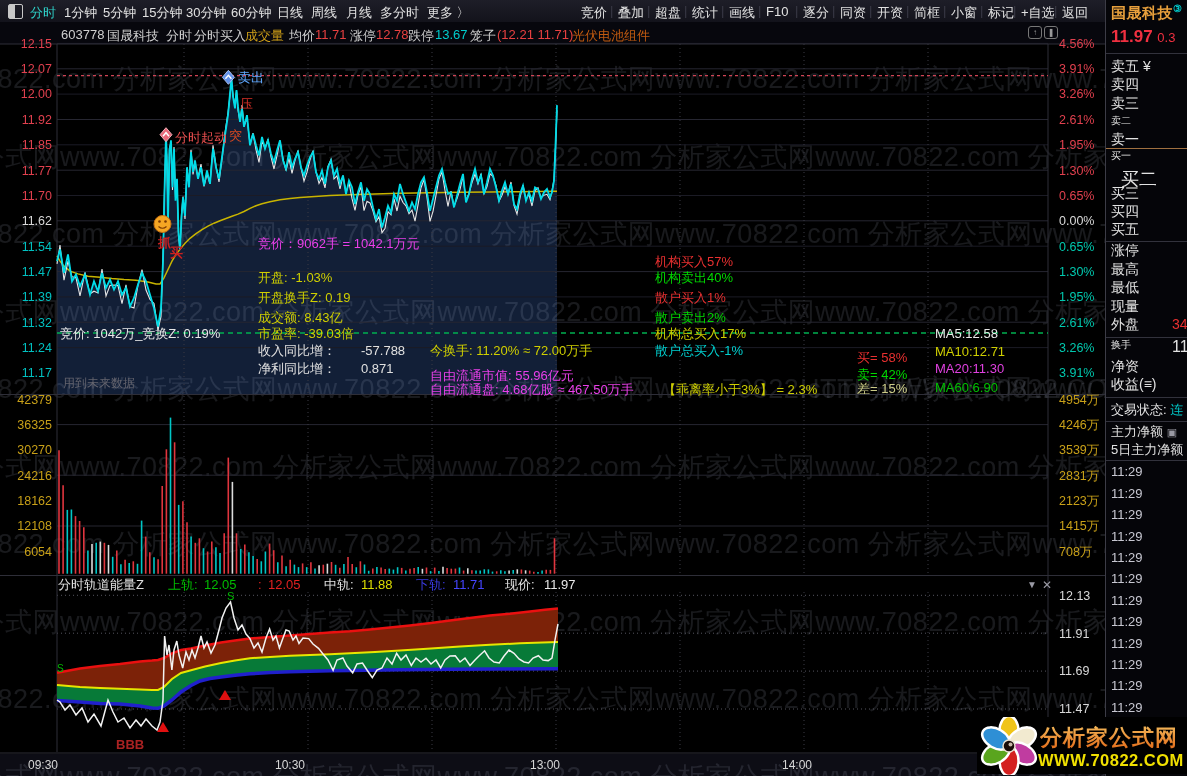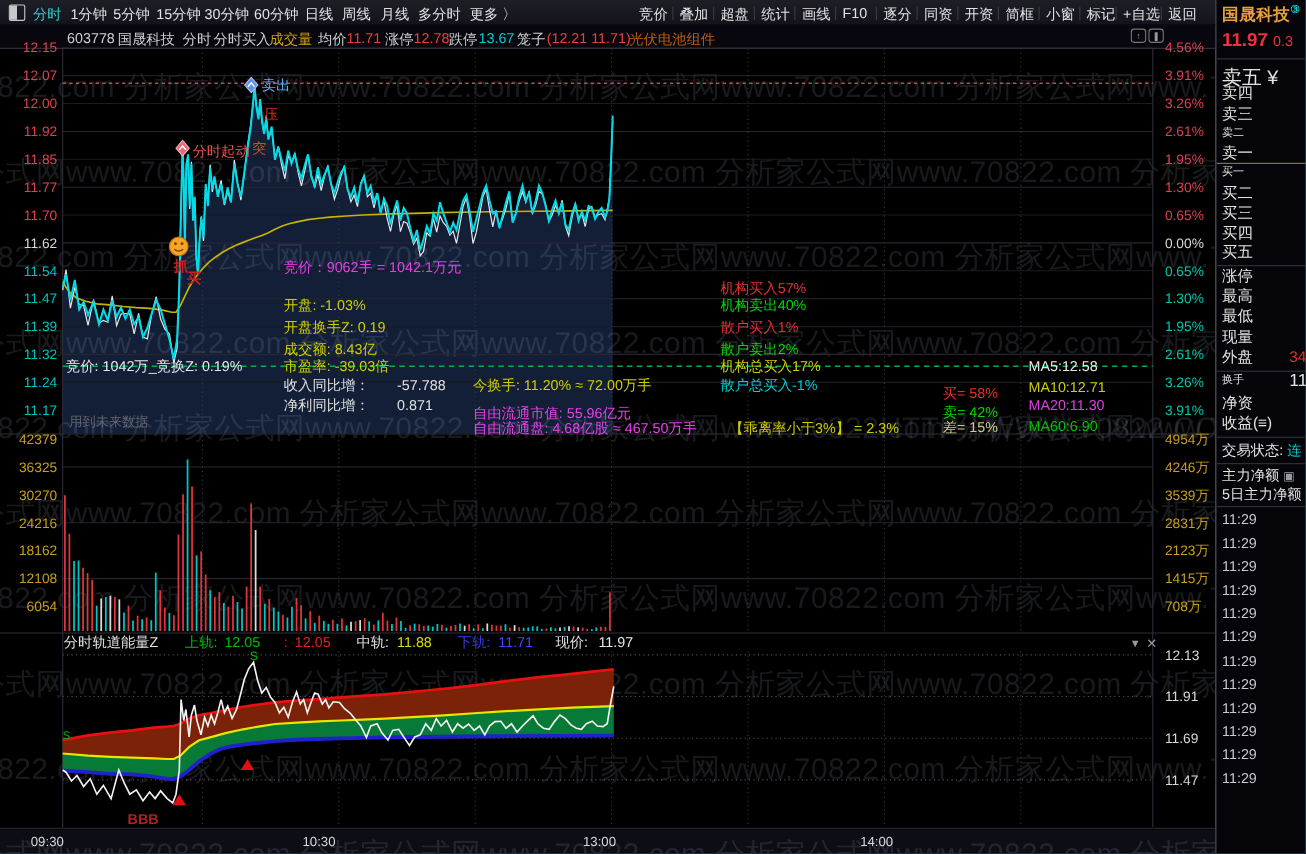--- a/index.html
+++ b/index.html
@@ -1,16 +1,16 @@
 <!DOCTYPE html>
 <html><head><meta charset="utf-8">
 <style>
 html,body{margin:0;padding:0;background:#000;width:1187px;height:776px;overflow:hidden;
 font-family:"Liberation Sans",sans-serif;}
-#app{position:relative;width:1187px;height:776px;background:#7dd3fc;}
+#app{position:relative;width:1187px;height:776px;background:#3b82f6;}
 .bar{position:absolute;left:0;width:1105px;font-size:13px;}
 .ax{font-size:12.5px;}
 .wm{font-size:27px;fill:rgba(198,206,228,0.125);letter-spacing:0.5px;}
 svg text{font-family:"Liberation Sans",sans-serif;}
 </style></head>
 <body>
 <div id="app">
 
 <div class="bar" style="top:0;height:22px;background:linear-gradient(#1e1e28,#13131b);border-bottom:1px solid #000;width:1105px;">
 <span style="position:absolute;left:8px;top:4px;width:13px;height:13px;border:1.5px solid #c8c8c8;border-radius:2px;background:linear-gradient(90deg,#c8c8c8 50%,transparent 50%)"></span>
@@ -393,27 +393,27 @@
 <text x="1042" y="589" fill="#9a9aa4" font-size="12">✕</text>
   <text x="43" y="769" text-anchor="middle" fill="#d8d8d8" font-size="12">09:30</text>
 <text x="290" y="769" text-anchor="middle" fill="#d8d8d8" font-size="12">10:30</text>
 <text x="545" y="769" text-anchor="middle" fill="#d8d8d8" font-size="12">13:00</text>
 <text x="797" y="769" text-anchor="middle" fill="#d8d8d8" font-size="12">14:00</text>
 </svg>
 
 <div style="position:absolute;left:1105px;top:0;width:82px;height:776px;background:#050509;border-left:1px solid #3c3c46;box-sizing:border-box">
 <div style="position:absolute;left:5px;top:3px;color:#e8a03c;font-size:15px;font-weight:bold;letter-spacing:0.5px">国晟科技<span style="color:#00d0d0;font-size:10px;vertical-align:super">③</span></div>
 <div style="position:absolute;left:5px;top:27px;color:#f03040;font-size:17px;font-weight:bold">11.97 <span style="font-size:13px;font-weight:normal">0.3</span></div>
-<div style="position:absolute;left:5px;top:58px;color:#e2e2e2;font-size:18px">卖五 ¥</div>
+<div style="position:absolute;left:5px;top:58px;color:#e2e2e2;font-size:14px">卖五 ¥</div>
 <div style="position:absolute;left:5px;top:76px;color:#e2e2e2;font-size:14px">卖四</div>
 <div style="position:absolute;left:5px;top:95px;color:#e2e2e2;font-size:14px">卖三</div>
 <div style="position:absolute;left:5px;top:114px;color:#e2e2e2;font-size:10px">卖二</div>
 <div style="position:absolute;left:5px;top:131px;color:#e2e2e2;font-size:14px">卖一</div>
 <div style="position:absolute;left:5px;top:149px;color:#e2e2e2;font-size:10px">买一</div>
-<div style="position:absolute;left:5px;top:167px;color:#e2e2e2;font-size:14px">买二</div>
+<div style="position:absolute;left:15px;top:167px;color:#e2e2e2;font-size:18px">买二</div>
 <div style="position:absolute;left:5px;top:185px;color:#e2e2e2;font-size:14px">买三</div>
 <div style="position:absolute;left:5px;top:203px;color:#e2e2e2;font-size:14px">买四</div>
 <div style="position:absolute;left:5px;top:221px;color:#e2e2e2;font-size:14px">买五</div>
 <div style="position:absolute;left:5px;top:242px;color:#e2e2e2;font-size:14px">涨停</div>
 <div style="position:absolute;left:5px;top:261px;color:#e2e2e2;font-size:14px">最高</div>
 <div style="position:absolute;left:5px;top:279px;color:#e2e2e2;font-size:14px">最低</div>
 <div style="position:absolute;left:5px;top:298px;color:#e2e2e2;font-size:14px">现量</div>
 <div style="position:absolute;left:5px;top:316px;color:#e2e2e2;font-size:14px">外盘</div>
 <div style="position:absolute;left:5px;top:338px;color:#e2e2e2;font-size:10px">换手</div>
 <div style="position:absolute;left:5px;top:358px;color:#e2e2e2;font-size:14px">净资</div>
@@ -437,13 +437,27 @@
 <div style="position:absolute;left:5px;top:700px;color:#c8c8d2;font-size:13px">11:29</div>
 <div style="position:absolute;left:0;top:53px;width:82px;height:1px;background:#32323c"></div>
 <div style="position:absolute;left:0;top:148px;width:82px;height:1px;background:#a07040"></div>
 <div style="position:absolute;left:0;top:241px;width:82px;height:1px;background:#32323c"></div>
 <div style="position:absolute;left:0;top:337px;width:82px;height:1px;background:#32323c"></div>
 <div style="position:absolute;left:0;top:397px;width:82px;height:1px;background:#32323c"></div>
 <div style="position:absolute;left:0;top:421px;width:82px;height:1px;background:#32323c"></div>
 <div style="position:absolute;left:0;top:460px;width:82px;height:1px;background:#32323c"></div>
 </div>
 
+<div style="position:absolute;left:977px;top:717px;width:210px;height:57px;background:#000;z-index:9">
+<svg width="58" height="58" viewBox="-29 -29 58 58" style="position:absolute;left:3px;top:0px">
+        <ellipse cx="0" cy="-15" rx="9.5" ry="15" fill="#f0c419" stroke="#fff" stroke-width="2.5" transform="rotate(0)"></ellipse>
+        <ellipse cx="0" cy="-15" rx="9.5" ry="15" fill="#f2ead0" stroke="#fff" stroke-width="2.5" transform="rotate(60)"></ellipse>
+        <ellipse cx="0" cy="-15" rx="9.5" ry="15" fill="#c03ca0" stroke="#fff" stroke-width="2.5" transform="rotate(120)"></ellipse>
+        <ellipse cx="0" cy="-15" rx="9.5" ry="15" fill="#d42020" stroke="#fff" stroke-width="2.5" transform="rotate(180)"></ellipse>
+        <ellipse cx="0" cy="-15" rx="9.5" ry="15" fill="#5aa51e" stroke="#fff" stroke-width="2.5" transform="rotate(240)"></ellipse>
+        <ellipse cx="0" cy="-15" rx="9.5" ry="15" fill="#2e8fd5" stroke="#fff" stroke-width="2.5" transform="rotate(300)"></ellipse>
+        <circle cx="0" cy="0" r="6" fill="#1a0c08" stroke="#e8e0d0" stroke-width="1.5"></circle>
+        <circle cx="1.5" cy="-1.5" r="2" fill="#c8b8a8"></circle>
+      </svg>
+<div style="position:absolute;left:63px;top:6px;font-size:22px;font-weight:bold;background:linear-gradient(#f5c060,#e06010);-webkit-background-clip:text;background-clip:text;color:transparent;letter-spacing:1px">分析家公式网</div>
+<div style="position:absolute;left:61px;top:34px;font-size:16.5px;font-weight:bold;color:#f0e000;letter-spacing:0.5px">WWW.70822.COM</div>
 </div>
+</div>
 
 </body></html>

